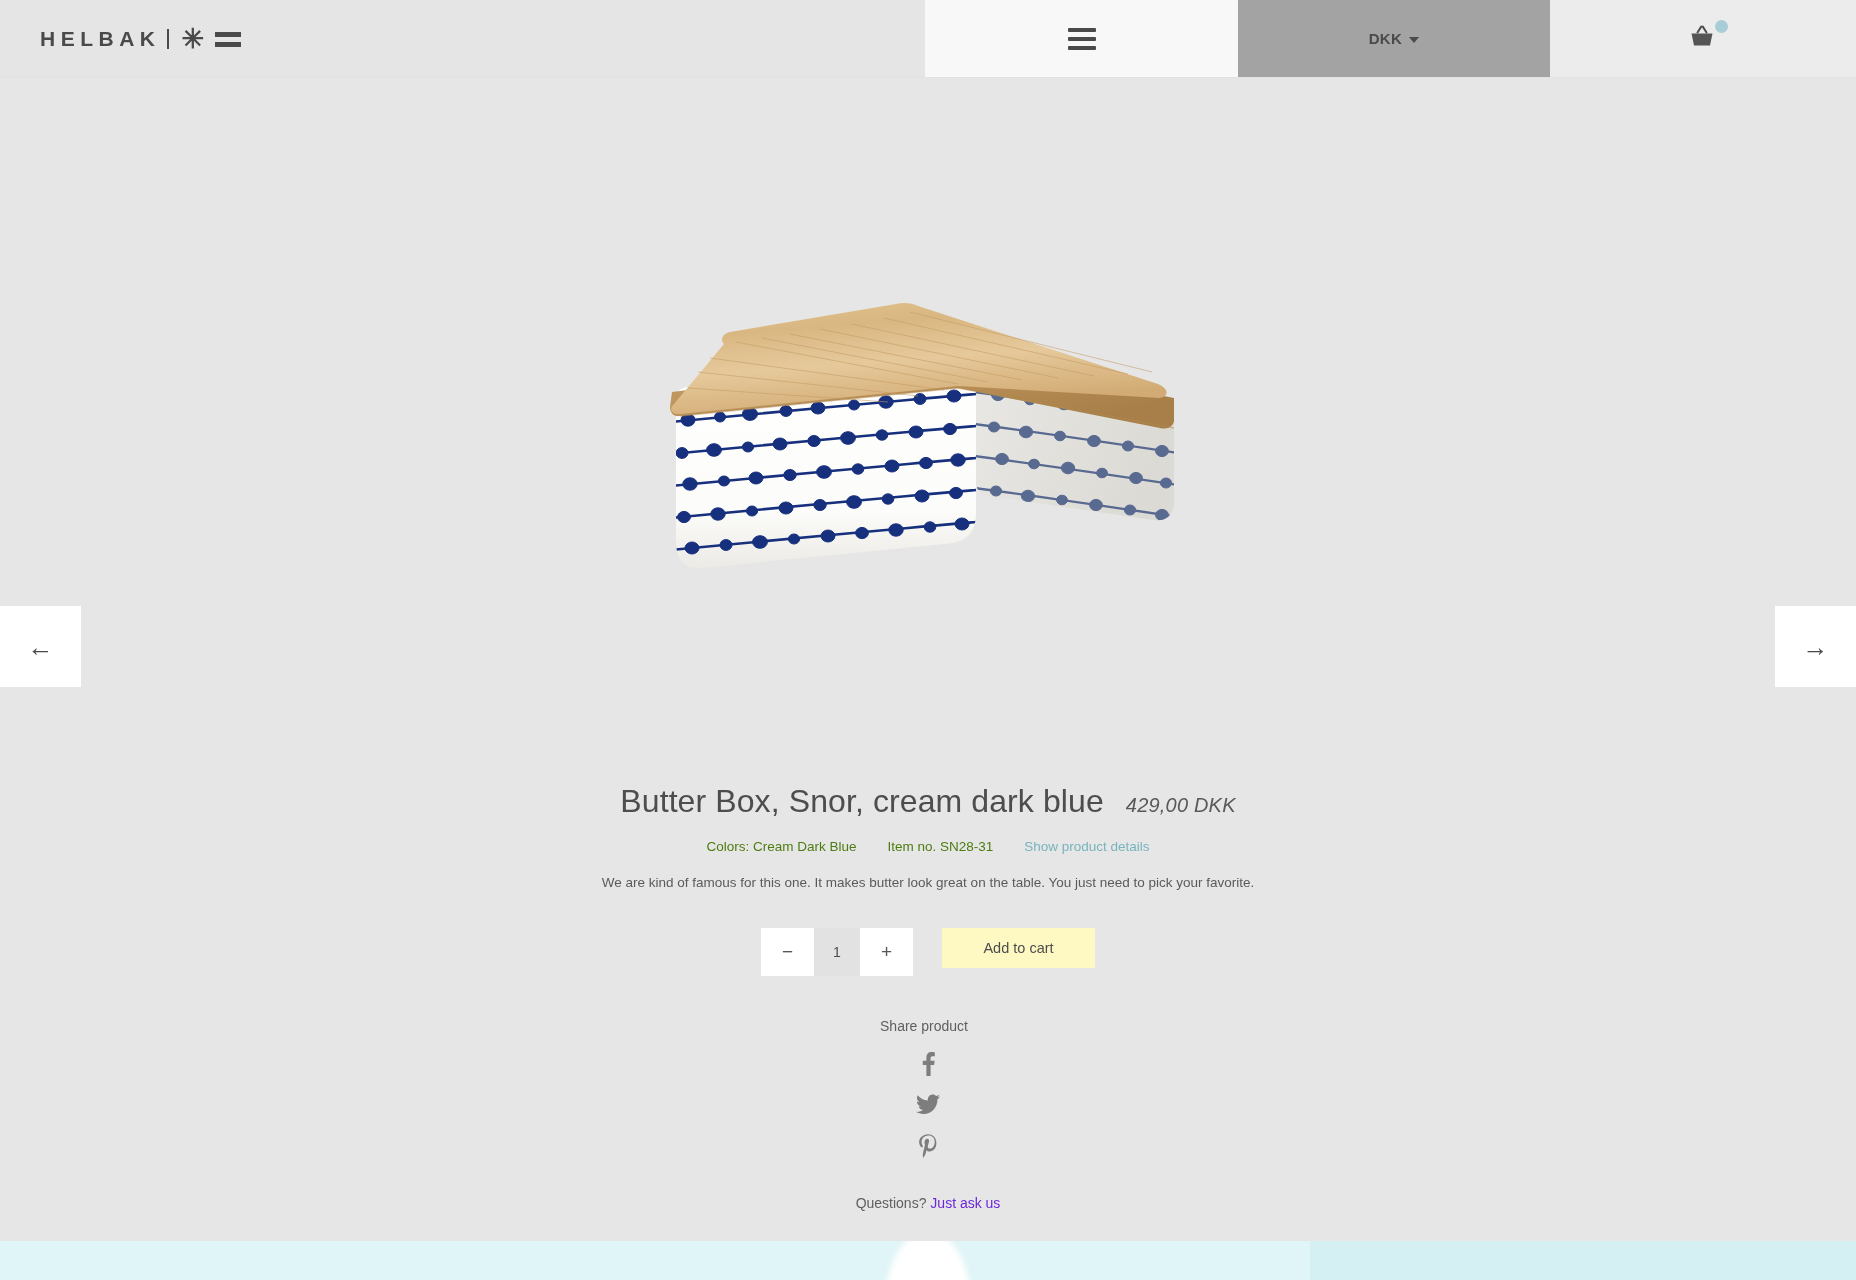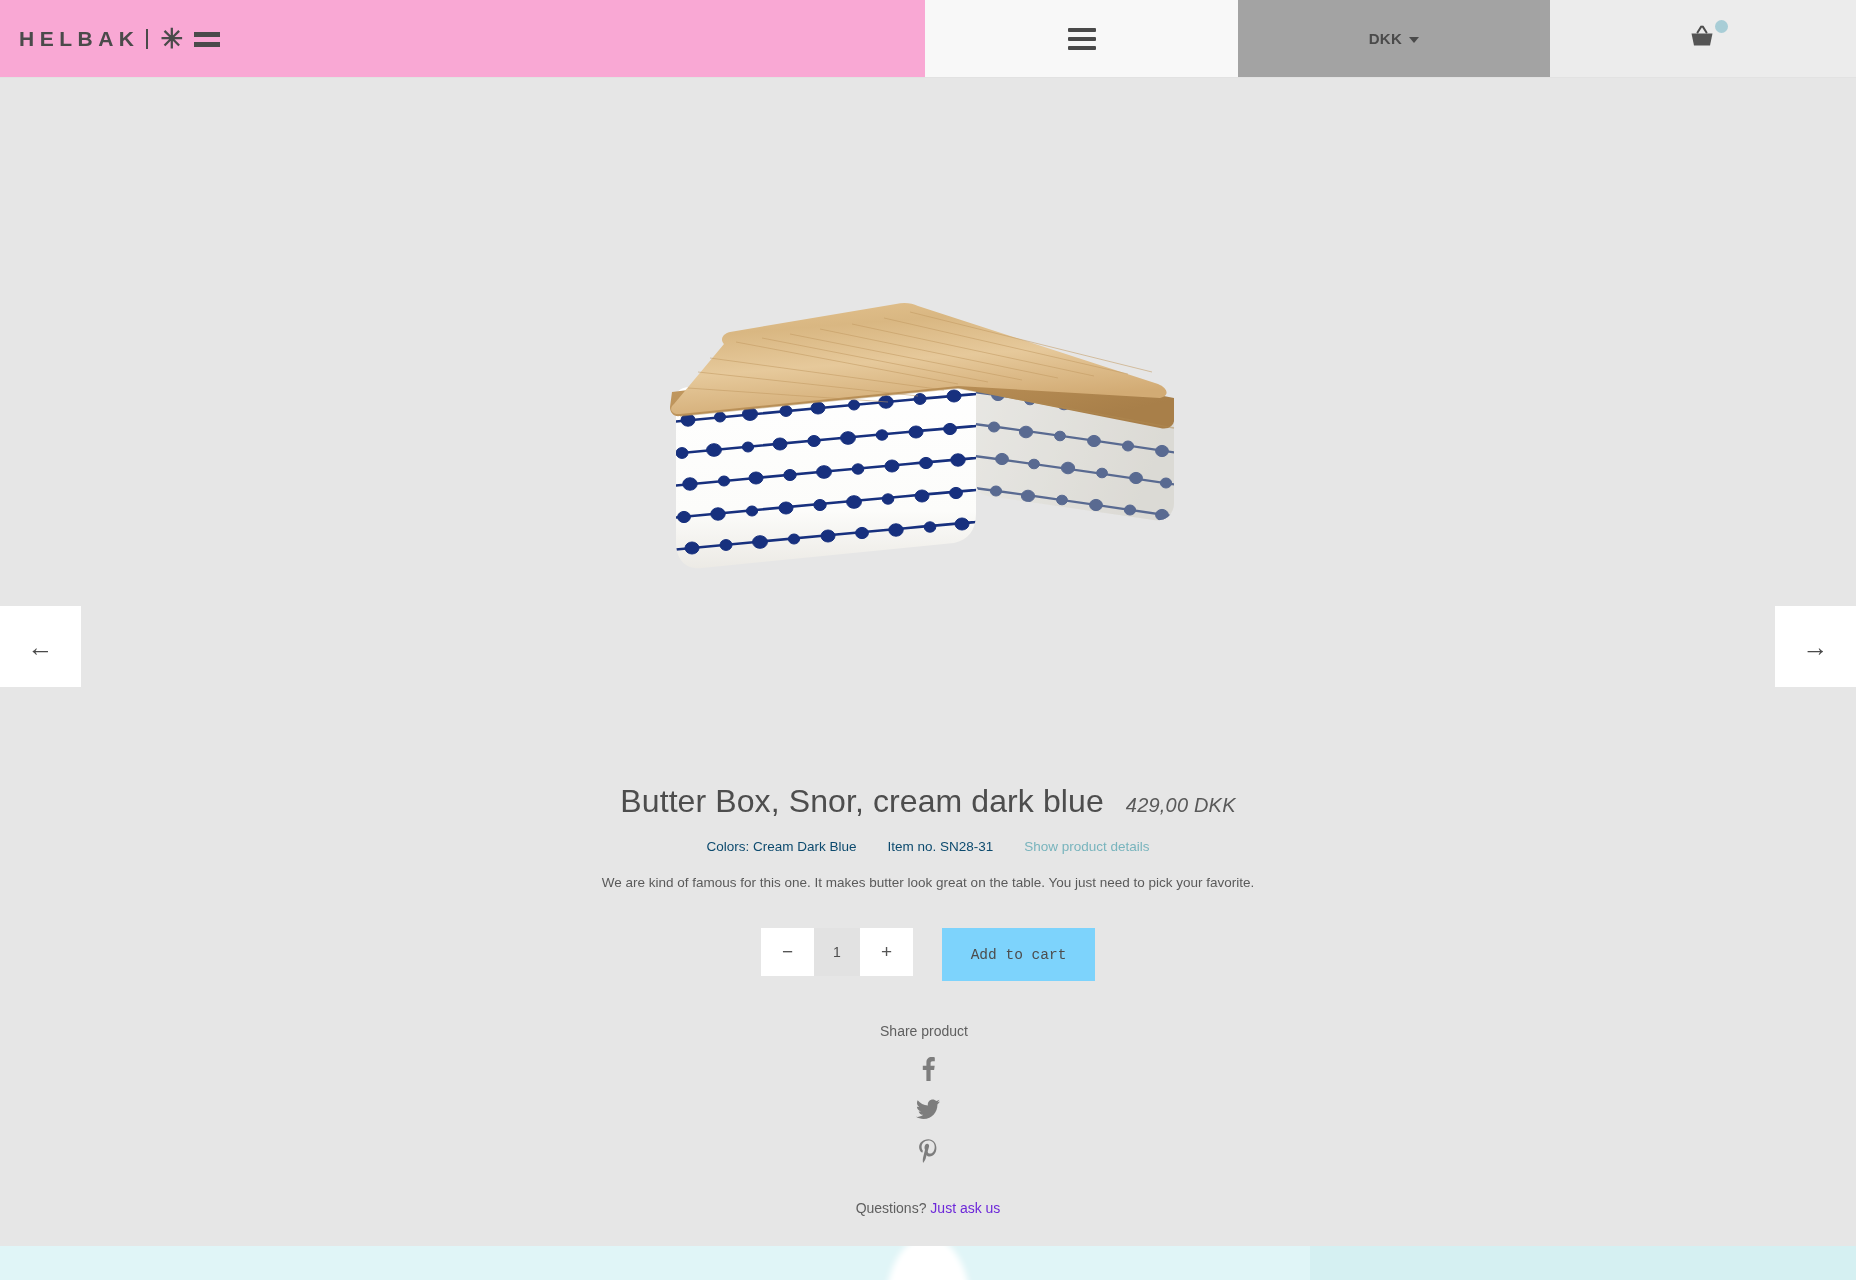--- a/index.html
+++ b/index.html
@@ -18,22 +18,22 @@
     position: relative;
     display: flex;
     height: 78px;
     background: #ffffff;
     border-bottom: 1px solid #e2e2e2;
   }
   .header-logo-zone {
     width: 925px;
     display: flex;
     align-items: center;
-    padding-left: 19px;
-    background: #f9a8d4;
+    padding-left: 40px;
+    background: #e5e5e5;
   }
   .logo {
     display: flex;
     align-items: center;
     gap: 0px;
     cursor: pointer;
   }
   .logo-word {
     font-size: 21px;
     font-weight: bold;
@@ -176,21 +176,21 @@
     font-style: italic;
   }
 
   .meta-row {
     margin-top: 19px;
     display: flex;
     justify-content: center;
     gap: 31px;
     font-size: 13.5px;
   }
-  .meta-item { color: #0c4a6e; }
+  .meta-item { color: #4d7c0f; }
   .meta-link {
     color: #78b4bd;
     cursor: pointer;
     text-decoration: none;
   }
 
   .description {
     margin: 20px auto 0;
     width: 715px;
     font-size: 13.5px;
@@ -230,27 +230,27 @@
     background: #e2e2e2;
     color: #4d4d4d;
     font-size: 14px;
     border: none;
     outline: none;
     text-align: center;
     font-family: "Liberation Sans", sans-serif;
   }
   .add-cart-btn {
     width: 153px;
-    height: 53px;
-    background: #7dd3fc;
+    height: 40px;
+    background: #fef9c3;
     border: none;
     color: #4d4d4d;
     font-size: 14.5px;
     cursor: pointer;
-    font-family: Liberation Mono, monospace;
+    font-family: Liberation Sans, sans-serif;
   }
 
   
   .share-row {
     margin-top: 42px;
     display: flex;
     align-items: center;
     justify-content: center;
     gap: 18px;
     flex-direction: column;

